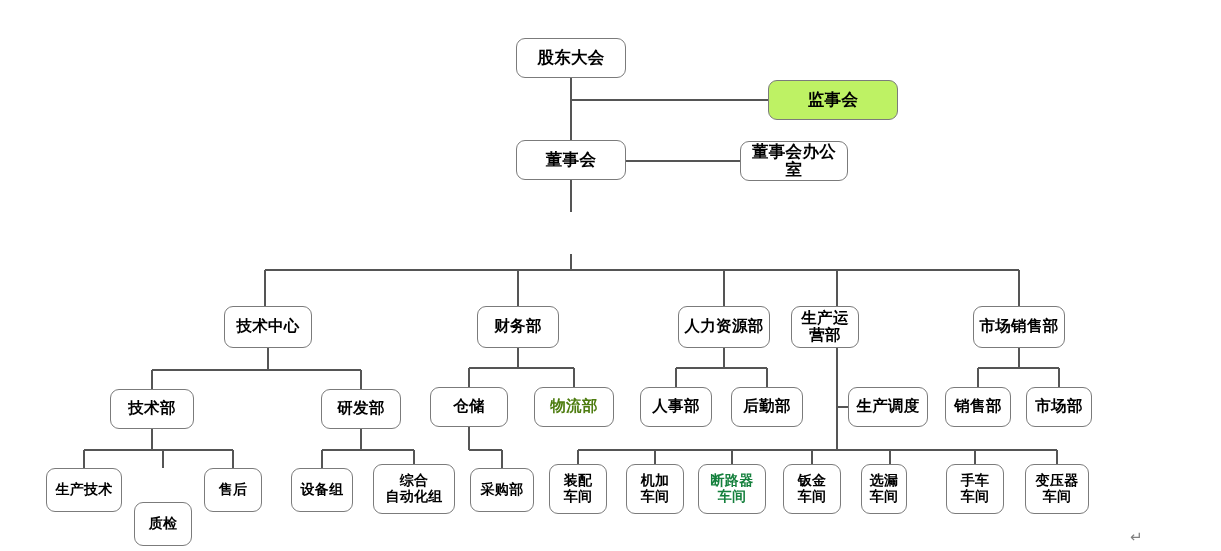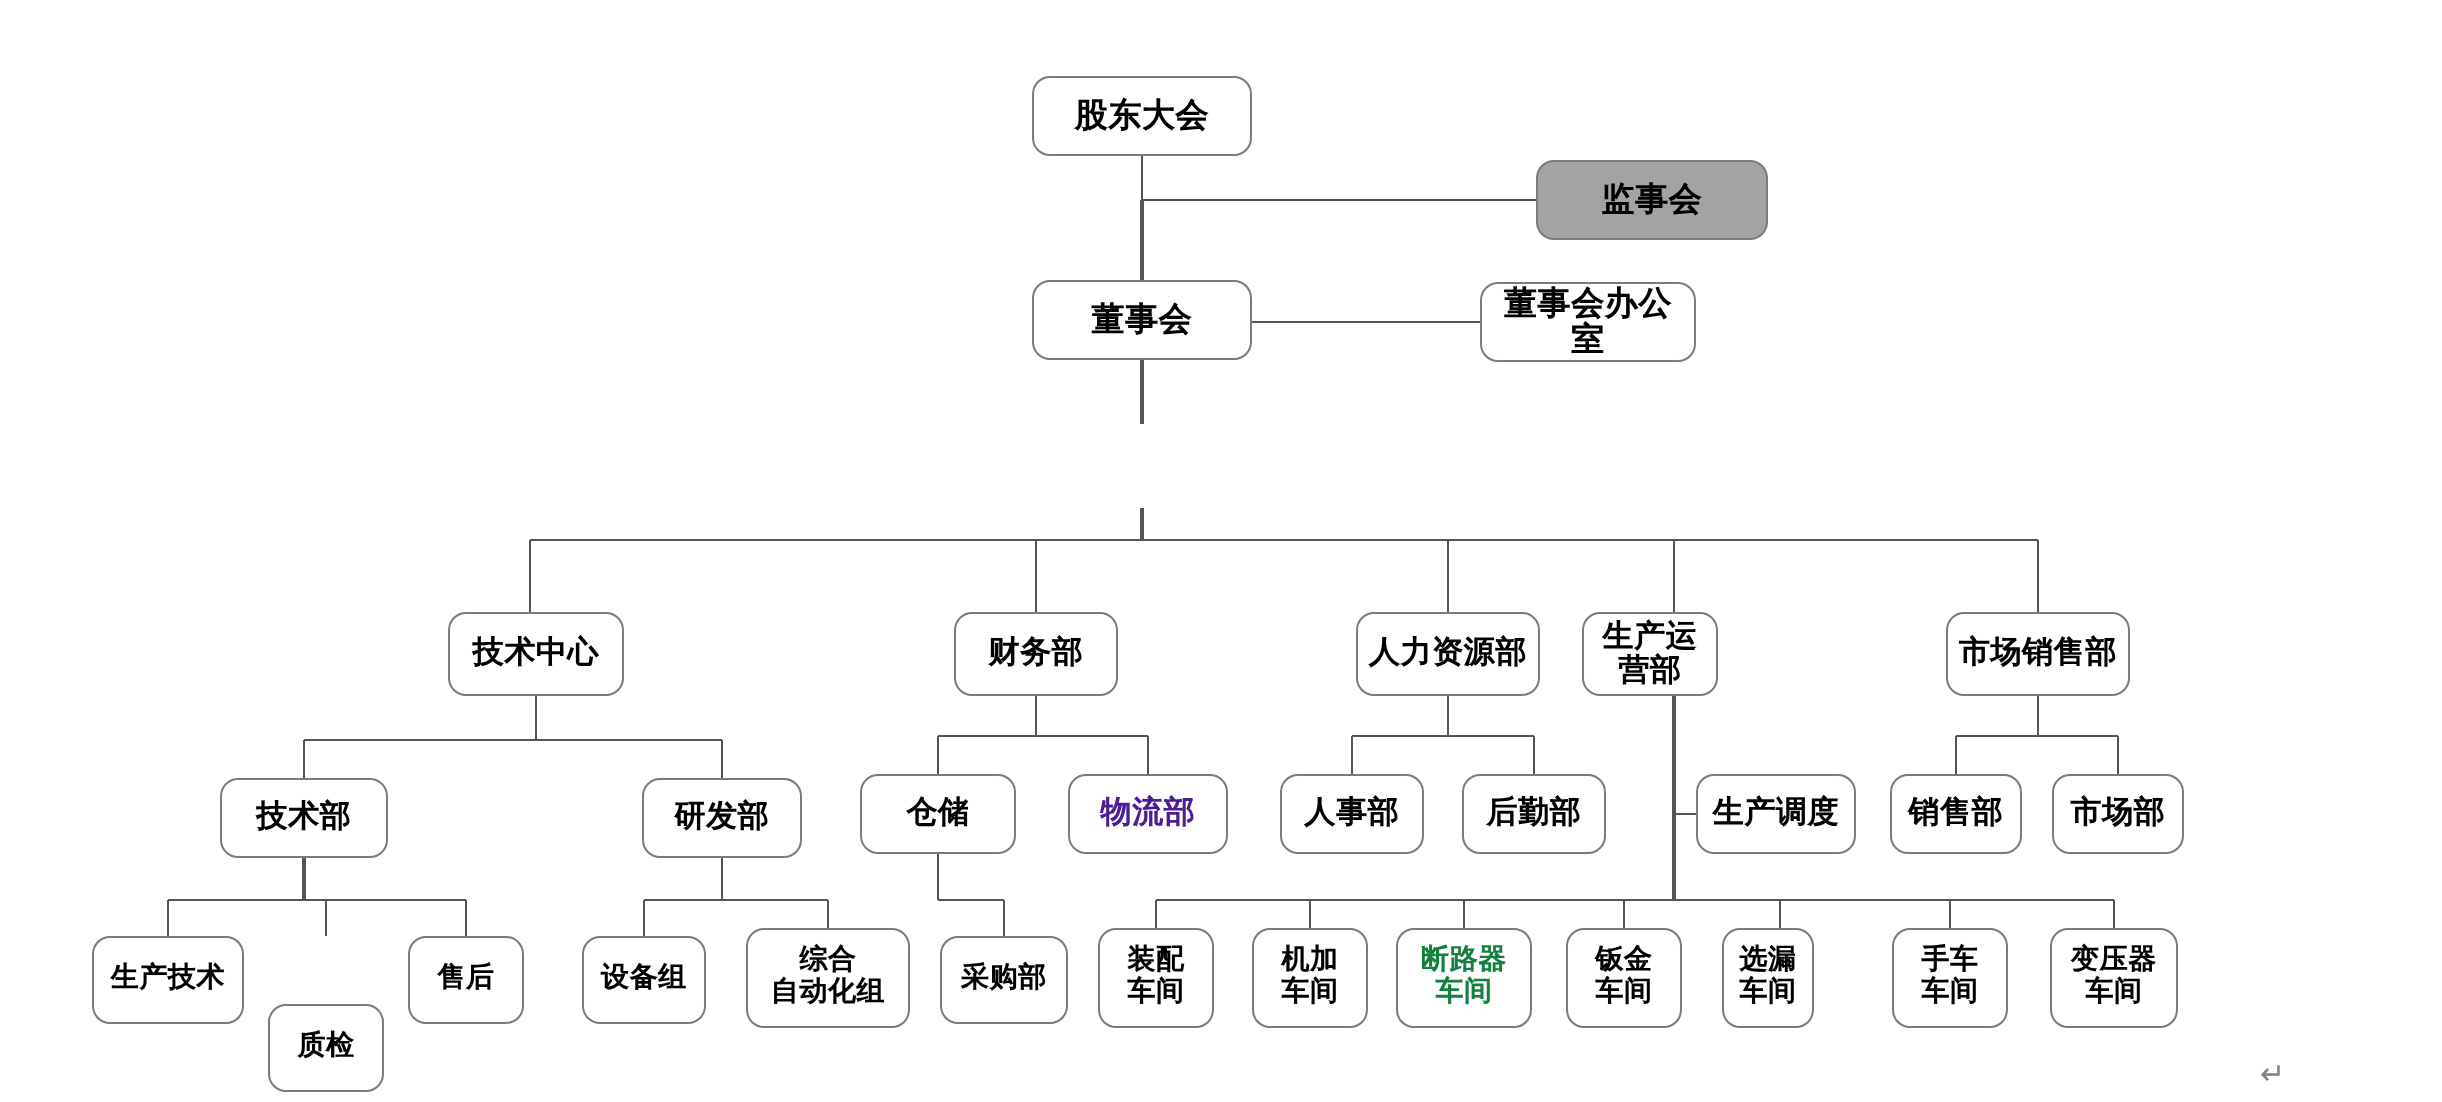--- a/index.html
+++ b/index.html
@@ -128,21 +128,21 @@
       <path d="M890,450 L890,464"></path>
       <path d="M975,450 L975,464"></path>
       <path d="M1057,450 L1057,464"></path>
     </g>
   </svg>
 
   <div class="node sz-lg" style="left: 516px; top: 38px; width: 110px; height: 40px; border-color: rgb(123, 123, 123); background: rgb(255, 255, 255); color: rgb(0, 0, 0); align-items: center;">
     <span class="node-label">股东大会</span>
   </div>
 
-  <div class="node sz-lg" style="left: 768px; top: 80px; width: 116px; height: 40px; border-color: rgb(123, 123, 123); background: #a3a3a3; color: rgb(0, 0, 0);">
+  <div class="node sz-lg" style="left: 768px; top: 80px; width: 130px; height: 40px; border-color: rgb(123, 123, 123); background: #bef264; color: rgb(0, 0, 0);">
     <span class="node-label">监事会</span>
   </div>
 
   <div class="node sz-lg" style="left: 516px; top: 140px; width: 110px; height: 40px; border-color: rgb(123, 123, 123); background: rgb(255, 255, 255); color: rgb(0, 0, 0);">
     <span class="node-label">董事会</span>
   </div>
 
   <div class="node sz-lg" style="left: 740px; top: 141px; width: 108px; height: 40px; border-color: rgb(123, 123, 123); background: rgb(255, 255, 255); color: rgb(0, 0, 0);">
     <span class="node-label">董事会办公室</span>
   </div>
@@ -173,21 +173,21 @@
   </div>
 
   <div class="node sz-md" style="left: 321px; top: 389px; width: 80px; height: 40px; border-color: rgb(123, 123, 123); background: rgb(255, 255, 255); color: rgb(0, 0, 0);">
     <span class="node-label">研发部</span>
   </div>
 
   <div class="node sz-md" style="left: 430px; top: 387px; width: 78px; height: 40px; border-color: rgb(123, 123, 123); background: rgb(255, 255, 255); color: rgb(0, 0, 0);">
     <span class="node-label">仓储</span>
   </div>
 
-  <div class="node sz-md" style="left: 534px; top: 387px; width: 80px; height: 40px; border-color: rgb(123, 123, 123); background: rgb(255, 255, 255); color: #4c1d95;">
+  <div class="node sz-md" style="left: 534px; top: 387px; width: 80px; height: 40px; border-color: rgb(123, 123, 123); background: rgb(255, 255, 255); color: #4d7c0f;">
     <span class="node-label">物流部</span>
   </div>
 
   <div class="node sz-md" style="left: 640px; top: 387px; width: 72px; height: 40px; border-color: rgb(123, 123, 123); background: rgb(255, 255, 255); color: rgb(0, 0, 0);">
     <span class="node-label">人事部</span>
   </div>
 
   <div class="node sz-md" style="left: 731px; top: 387px; width: 72px; height: 40px; border-color: rgb(123, 123, 123); background: rgb(255, 255, 255); color: rgb(0, 0, 0);">
     <span class="node-label">后勤部</span>
   </div>

